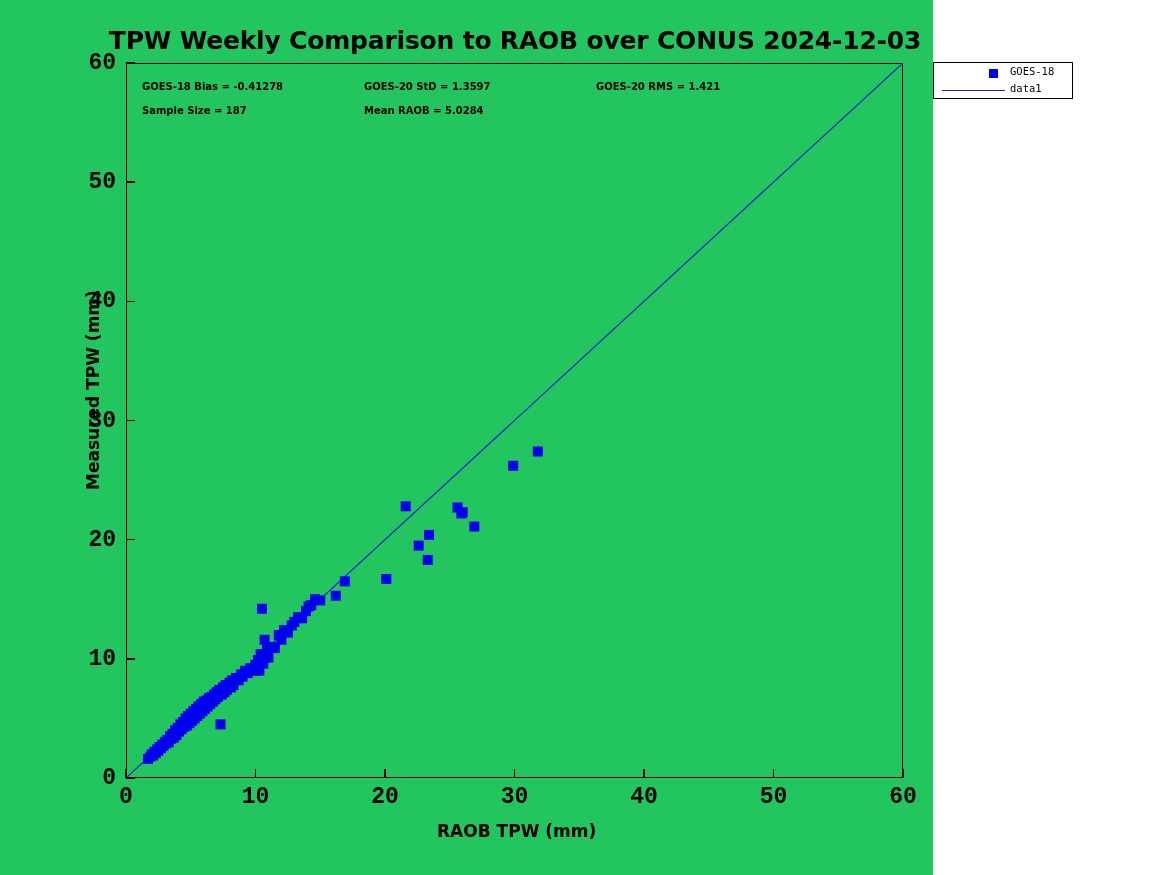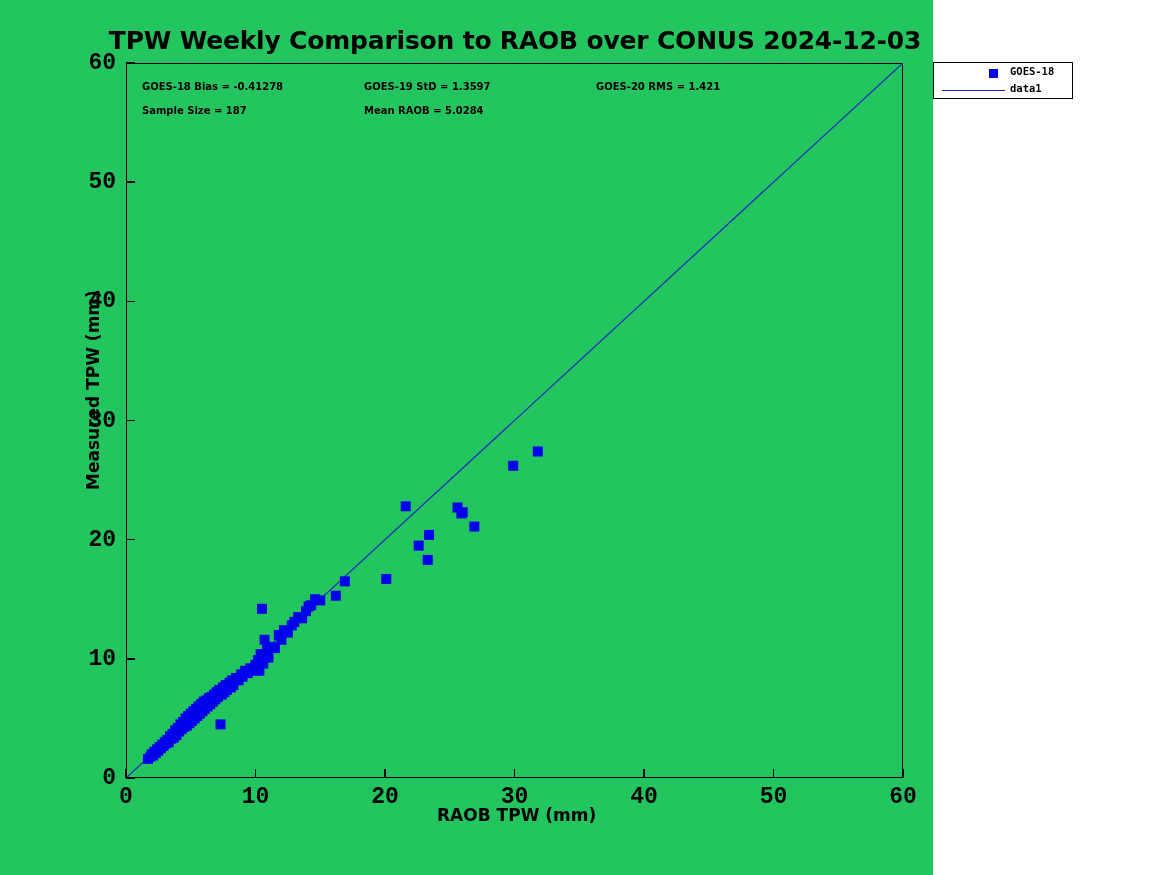--- a/index.html
+++ b/index.html
@@ -14,43 +14,43 @@
   .annot{position:absolute;font-size:10px;font-weight:bold;color:#000;white-space:nowrap;
          font-family:"DejaVu Sans","Liberation Sans",sans-serif;}
 
   .axes-box{position:absolute;left:126px;top:63px;width:777px;height:715px;
             border:1.6px solid #000;box-sizing:border-box;background:transparent;}
 
   .tick{position:absolute;background:#000;}
   .ticklabel{position:absolute;font-size:23px;font-weight:bold;color:#000;
              font-family:Liberation Mono, monospace;white-space:nowrap;}
 
-  .xlabel{position:absolute;font-size:17px;font-weight:bold;color:#000;white-space:nowrap;}
+  .xlabel{position:absolute;font-size:17px;font-weight:bold;color:#000;white-space:nowrap;margin-top:16px;}
   .ylabel{position:absolute;font-size:17px;font-weight:bold;color:#000;white-space:nowrap;
           transform-origin:0 0;transform:rotate(-90deg);}
 
   #plotsvg{position:absolute;left:126px;top:63px;width:777px;height:715px;}
 
   .legend{position:absolute;left:933px;top:62px;width:140px;height:37px;
           border:1.2px solid #000;background:#fff;box-sizing:border-box;}
   .legend-row{position:absolute;height:18px;width:100%;}
   .legend-marker{position:absolute;left:55px;top:5px;width:9px;height:9px;background:#0000EE;}
   .legend-line{position:absolute;left:8px;top:9px;width:63px;height:1.4px;background:#2222CC;}
-  .legend-text{position:absolute;left:76px;top:1px;font-size:10.5px;font-weight:bold;
+  .legend-text{position:absolute;left:76px;top:1px;font-size:10.5px;font-weight:normal;
                color:#000;font-family:"DejaVu Sans Mono","Liberation Mono",monospace;}
 </style>
 </head>
 <body>
 
 <div id="fig">
 
   <div class="title">TPW Weekly Comparison to RAOB over CONUS 2024-12-03</div>
 
   <div class="annot" style="left:142px;top:81px;">GOES-18 Bias = -0.41278</div>
-  <div class="annot" style="left:364px;top:81px;">GOES-19 StD = 1.3597</div>
+  <div class="annot" style="left:364px;top:81px;">GOES-20 StD = 1.3597</div>
   <div class="annot" style="left:596px;top:81px;">GOES-20 RMS = 1.421</div>
   <div class="annot" style="left:142px;top:105px;">Sample Size = 187</div>
   <div class="annot" style="left:364px;top:105px;">Mean RAOB = 5.0284</div>
 
   <div class="axes-box"></div>
 
   <svg id="plotsvg" viewBox="0 0 777 715" preserveAspectRatio="none">
     <g id="series-line">
         <line x1="0" y1="715" x2="777" y2="0" stroke="#2222CC" stroke-width="1.2"></line>
       </g>

